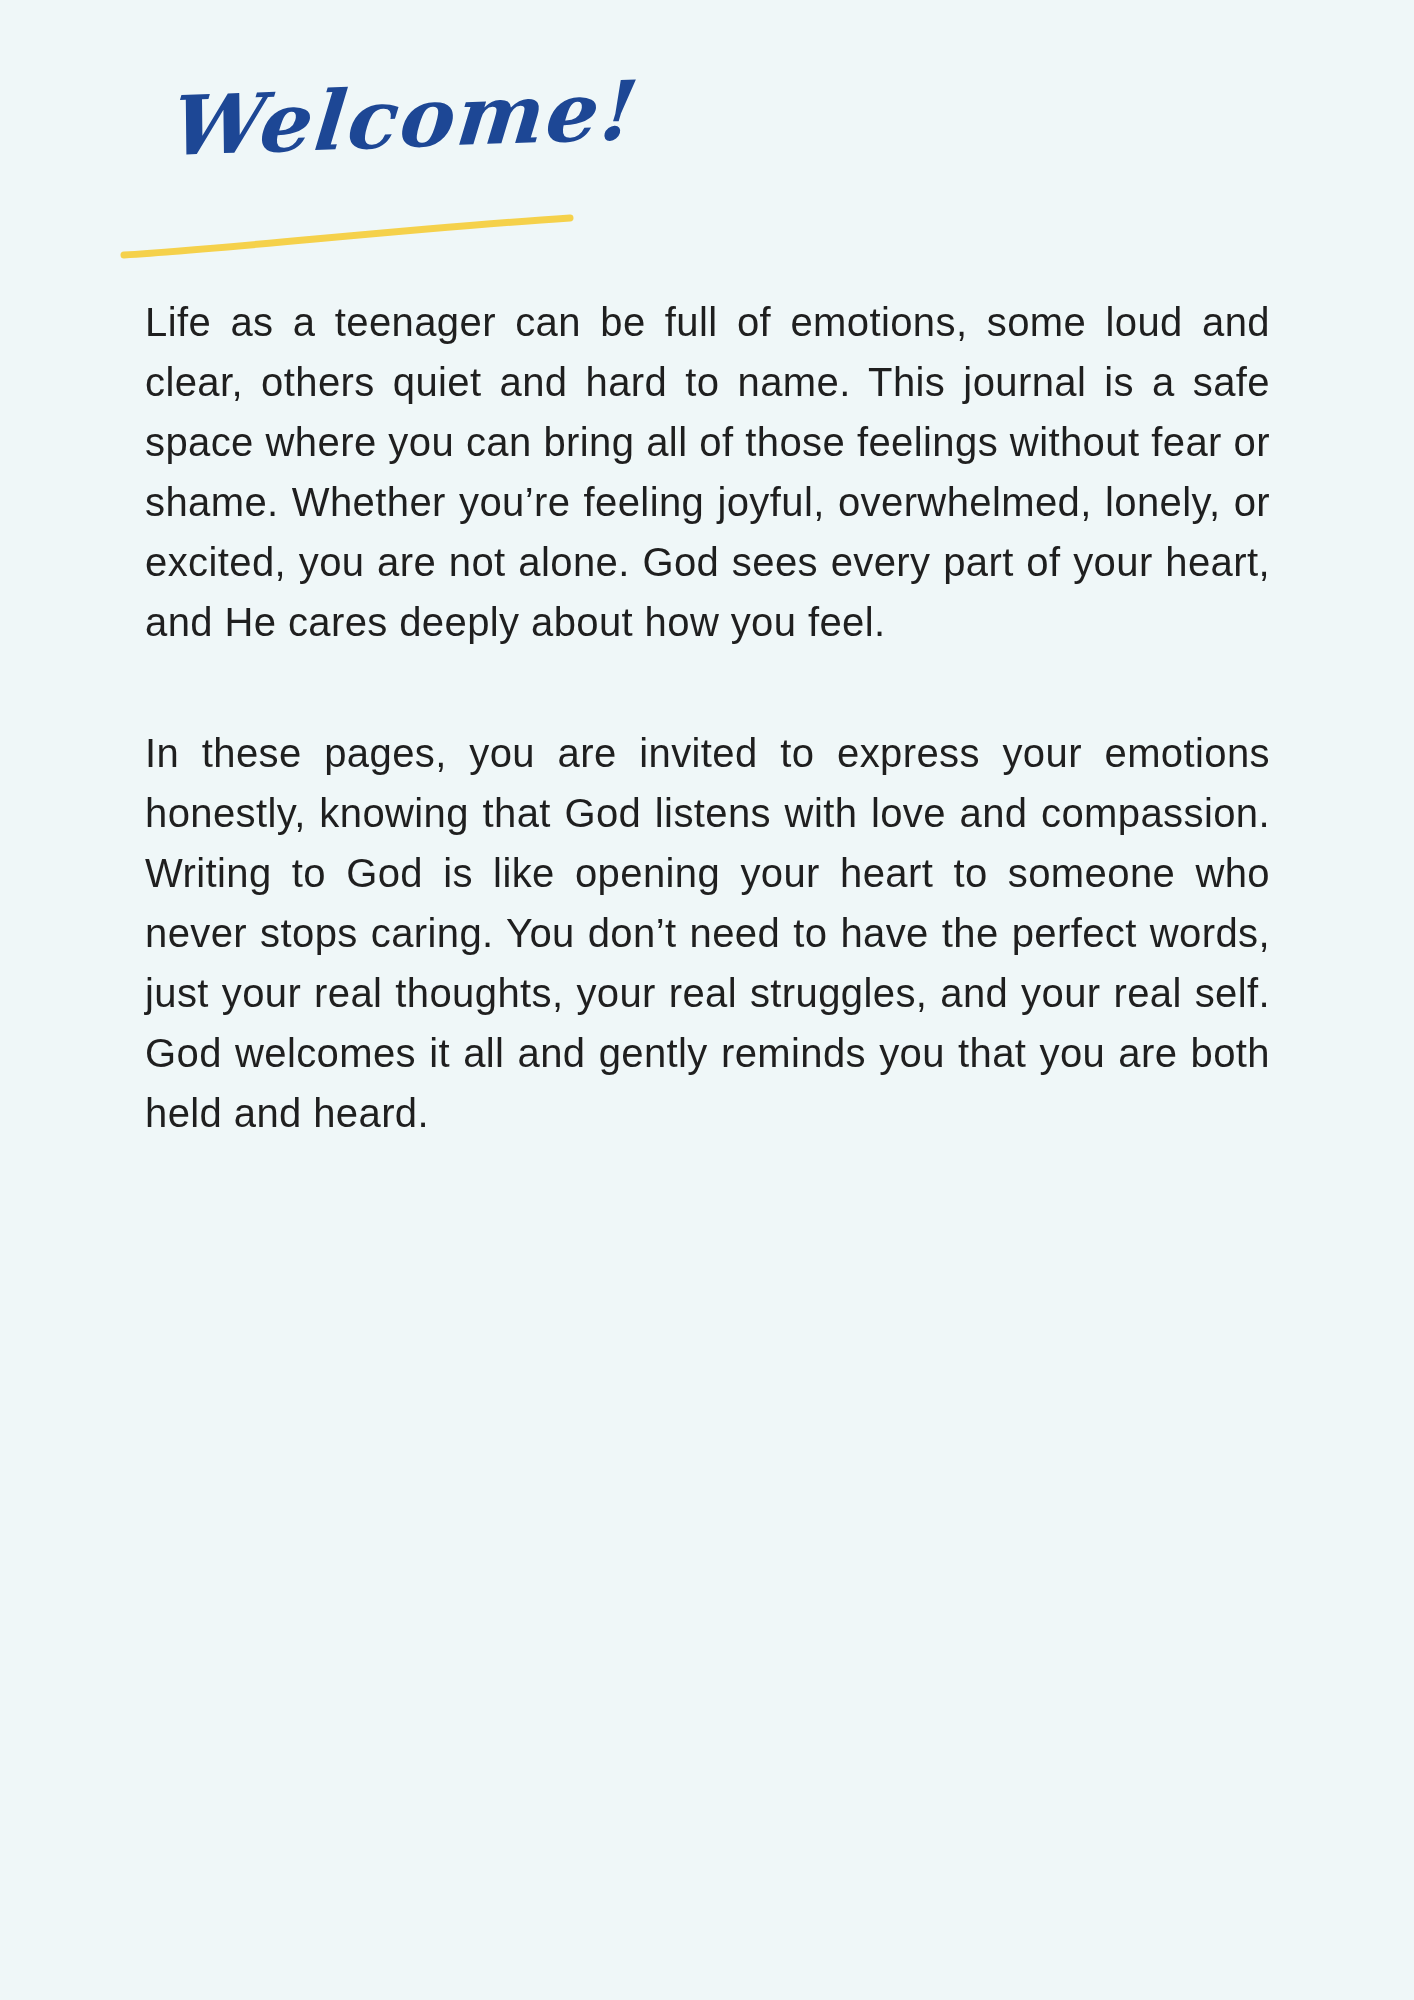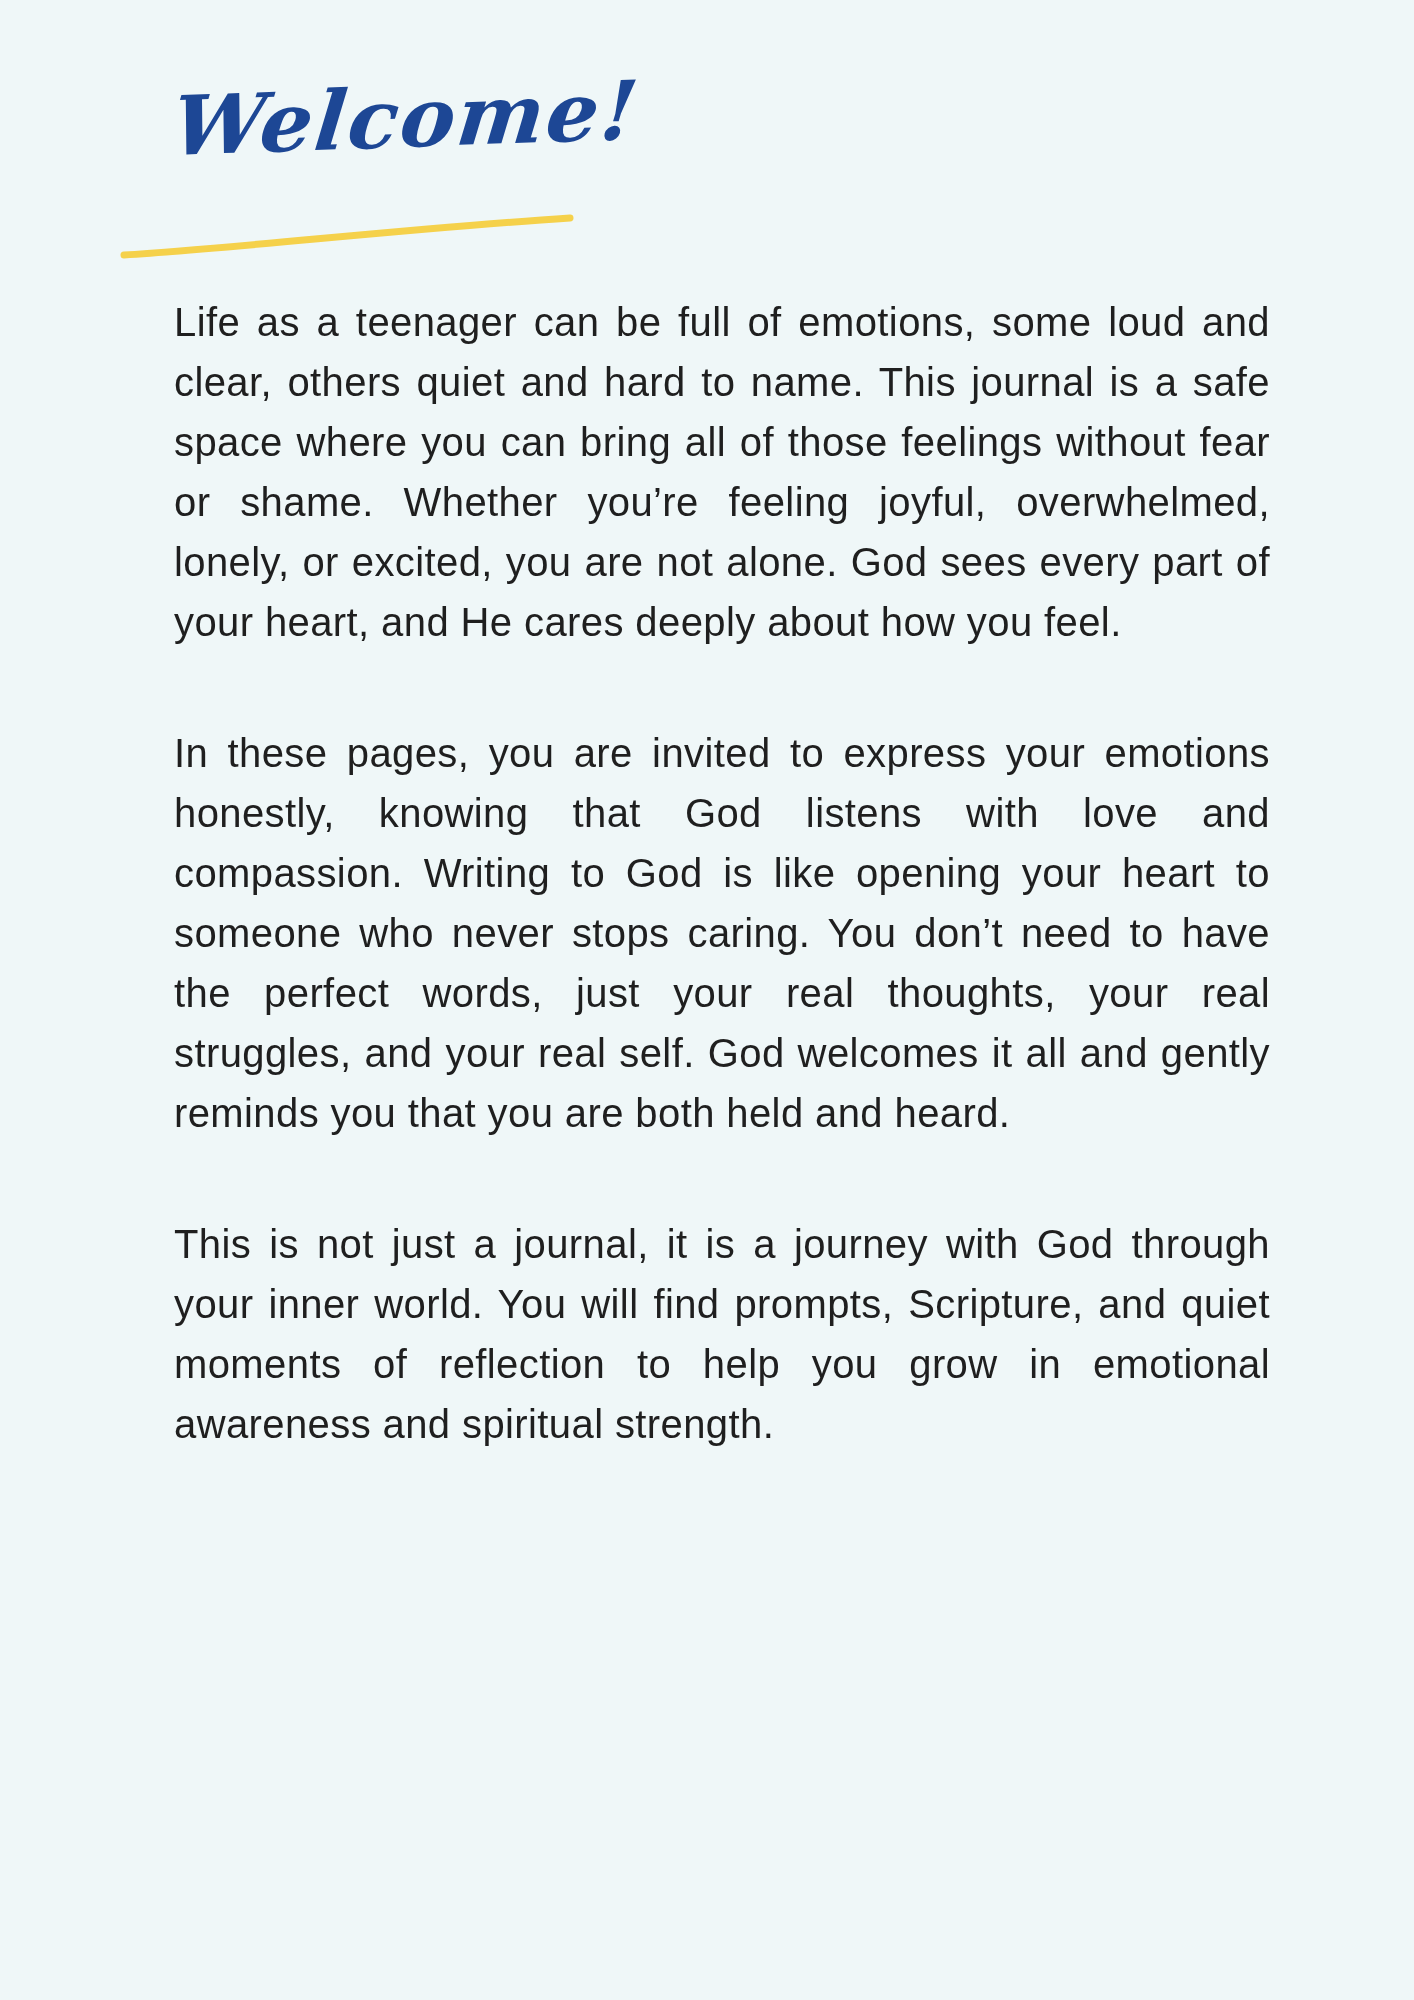--- a/index.html
+++ b/index.html
@@ -37,21 +37,20 @@
     left:116px;
     top:210px;
     width:462px;
     height:52px;
   }
   .body-copy{
     position:absolute;
     left:145px;
     right:144px;
     top:292px;
-    margin-left:29px;
   }
   .body-copy p{
     margin:0 0 71px 0;
     font-size:40px;
     line-height:60px;
     letter-spacing:0.4px;
     color:var(--body);
     text-align:justify;
   }
   .body-copy p:last-child{margin-bottom:0;}
@@ -63,16 +62,15 @@
 
   <h1 class="heading-script">Welcome!</h1>
 
   <svg class="heading-underline" viewBox="0 0 462 52" preserveAspectRatio="none" aria-hidden="true">
     <path d="M8 45 C 120 38, 300 18, 454 8" fill="none" stroke="#f5d14b" stroke-width="7" stroke-linecap="round"></path>
   </svg>
 
   <div class="body-copy">
     <p>Life as a teenager can be full of emotions, some loud and clear, others quiet and hard to name. This journal is a safe space where you can bring all of those feelings without fear or shame. Whether you’re feeling joyful, overwhelmed, lonely, or excited, you are not alone. God sees every part of your heart, and He cares deeply about how you feel.</p>
     <p>In these pages, you are invited to express your emotions honestly, knowing that God listens with love and compassion. Writing to God is like opening your heart to someone who never stops caring. You don’t need to have the perfect words, just your real thoughts, your real struggles, and your real self. God welcomes it all and gently reminds you that you are both held and heard.</p>
-    <p>This is not just a journal, it is a journey with God through your inner world. You will find prompts, Scripture, and quiet moments of reflection to help you grow in emotional awareness and spiritual strength.</p>
   </div>
 
 </div>
 
 </body></html>

